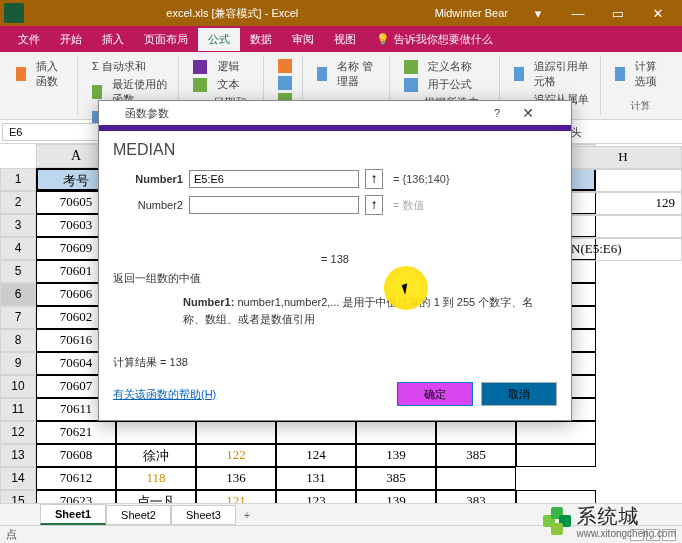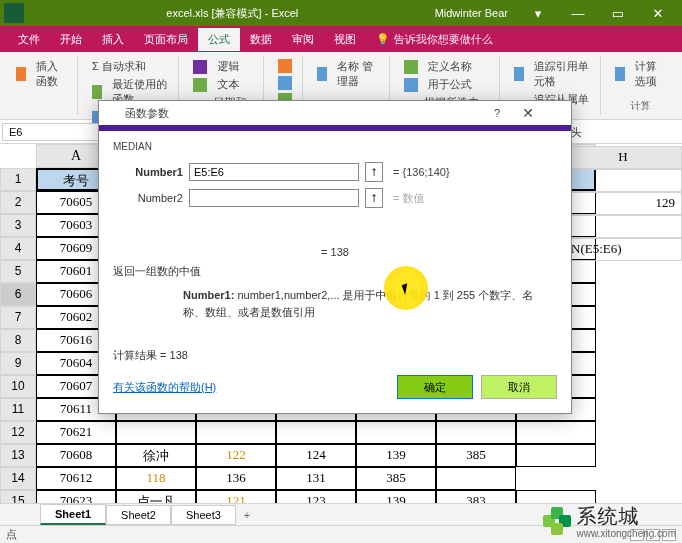--- a/index.html
+++ b/index.html
@@ -1,17 +1,17 @@
 <!DOCTYPE html>
 <html><head>
 <meta charset="utf-8">
 <style>
 *{box-sizing:border-box;margin:0;padding:0;font-family:"Microsoft YaHei",Arial,sans-serif;font-size:11px;}
 body{background:#fff;width:682px;height:543px;overflow:hidden;position:relative;}
-.titlebar{background:#4d7c0f;height:26px;display:flex;align-items:center;color:#fff;padding:8px 4px;}
+.titlebar{background:#a16207;height:26px;display:flex;align-items:center;color:#fff;padding:8px 4px;}
 .titlebar .tl{width:20px;height:20px;background:#185c37;border-radius:2px;margin-right:6px;}
 .titlebar .center{flex:1;text-align:center;font-size:11px;}
 .titlebar .user{margin-right:10px;}
 .titlebar .wbtn{width:40px;text-align:center;font-size:13px;}
 .menubar{background:#be185d;height:26px;display:flex;align-items:center;color:#fff;padding-left:8px;}
 .menubar .tab{padding:4px 10px;cursor:pointer;}
 .menubar .tab.active{background:#f3f3f3;color:#217346;}
 .menubar .search{margin-left:10px;display:flex;align-items:center;gap:4px;opacity:.9;}
 .ribbon{background:#f3f3f3;height:68px;border-bottom:1px solid #d4d4d4;display:flex;padding:4px 6px;gap:4px;color:#444;}
 .rgroup{border-right:1px solid #d4d4d4;padding:2px 8px;display:flex;flex-direction:column;justify-content:space-between;font-size:10px;}
@@ -41,36 +41,36 @@
 .sheettabs .plus{padding:3px 8px;color:#666;}
 .statusbar{position:absolute;bottom:0;left:0;right:0;height:18px;background:#f3f3f3;border-top:1px solid #d4d4d4;display:flex;align-items:center;padding:0 6px;color:#444;}
 .statusbar .sp{flex:1;}
 .vctl{width:14px;height:12px;border:1px solid #aaa;margin-left:2px;background:#fff;}
 .dialog{position:absolute;left:98px;top:100px;width:474px;background:#fff;border:1px solid #888;box-shadow:0 4px 18px rgba(0,0,0,.3);z-index:10;}
 .dlg-title{height:30px;display:flex;align-items:center;padding:0 26px;border-bottom:6px solid #4c1d95;}
 .dlg-title .t{flex:1;color:#444;}
 .dlg-title .q{width:28px;text-align:center;color:#444;}
 .dlg-title .x{width:34px;text-align:center;font-size:14px;color:#444;}
 .dlg-body{padding:10px 14px 12px;color:#333;}
-.fname{font-size:10px;color:#444;margin-bottom:10px;}
+.fname{font-size:16px;color:#444;margin-bottom:10px;}
 .argrow{display:flex;align-items:center;margin-bottom:6px;gap:6px;}
 .argrow .al{width:70px;text-align:right;font-weight:bold;font-size:11px;}
 .argrow .al.nl{font-weight:normal;}
 .argrow input{width:170px;border:1px solid #888;padding:2px 4px;font-size:11px;}
 .argrow .rb{width:18px;height:20px;border:1px solid #888;display:flex;align-items:center;justify-content:center;}
 .argrow .ev{color:#444;margin-left:4px;}
 .resrow{margin:38px 0 6px;text-align:center;color:#333;}
 .desc{color:#333;margin-bottom:8px;font-size:11px;}
 .argdesc{padding:0 18px 0 70px;color:#333;font-size:11px;line-height:1.5;}
 .calcres{margin-top:28px;font-size:11px;}
 .dlg-foot{display:flex;align-items:center;padding:0 14px 14px;}
 .dlg-foot a{color:#0563c1;text-decoration:underline;font-size:11px;}
 .dlg-foot .sp{flex:1;}
-.dlg-foot button{width:76px;height:24px;border:1px solid #adadad;background:#bef264;margin-left:8px;font-size:11px;cursor:pointer;}
-.dlg-foot button.pri{border:1px solid #0078d7;background:#84cc16;}
+.dlg-foot button{width:76px;height:24px;border:1px solid #adadad;background:#0369a1;margin-left:8px;font-size:11px;cursor:pointer;}
+.dlg-foot button.pri{border:1px solid #0078d7;background:#d946ef;}
 .cursor-hl{position:absolute;left:384px;top:266px;width:44px;height:44px;border-radius:50%;background:radial-gradient(circle,#ffe610 40%,#ffd500 100%);z-index:11;opacity:.92;}
 .cursor-arrow{position:absolute;left:403px;top:283px;z-index:12;width:0;height:0;border-left:6px solid #000;border-right:6px solid transparent;border-bottom:10px solid transparent;transform:rotate(-20deg);}
 .watermark{position:absolute;right:6px;bottom:4px;z-index:30;display:flex;align-items:center;gap:6px;color:#333;}
 .wmico{width:28px;height:28px;position:relative;}
 .wmico span{position:absolute;width:12px;height:12px;background:#7ac943;border-radius:2px;}
 .wmico span:nth-child(1){left:0;top:8px;}
 .wmico span:nth-child(2){left:8px;top:0;background:#39b54a;}
 .wmico span:nth-child(3){left:16px;top:8px;background:#009245;}
 .wmico span:nth-child(4){left:8px;top:16px;background:#8cc63f;}
 .wmtext{font-size:20px;letter-spacing:1px;color:#222;}

